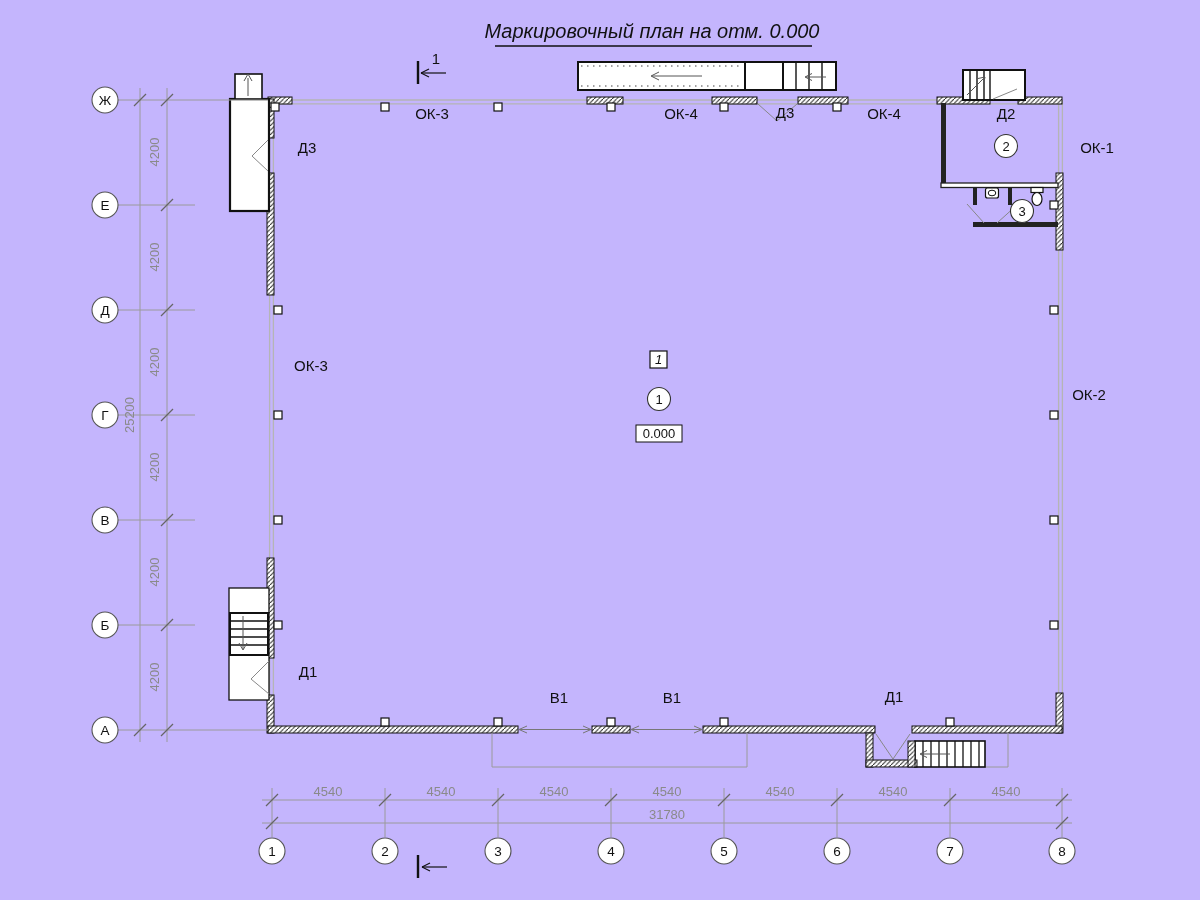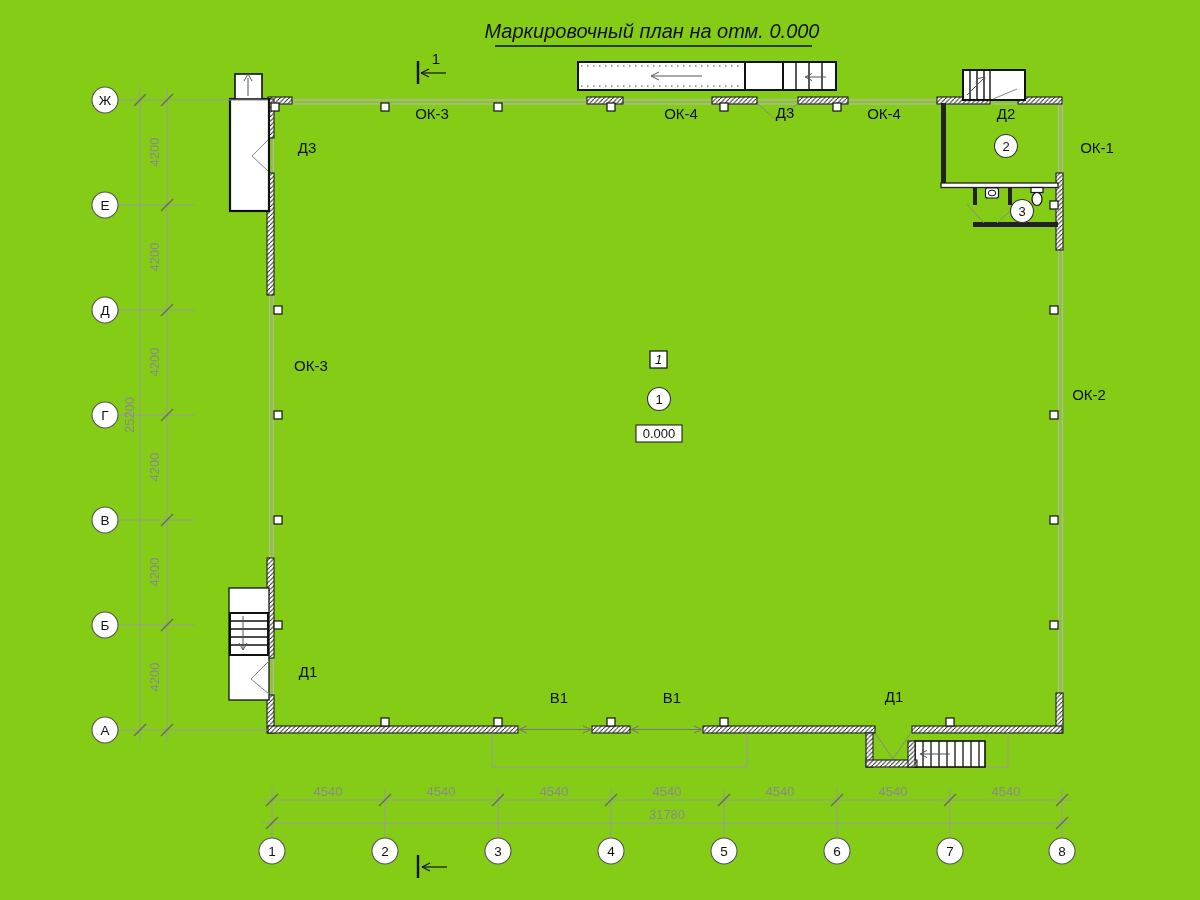--- a/index.html
+++ b/index.html
@@ -1,16 +1,16 @@
 <!DOCTYPE html>
 <html><head>
 <meta charset="utf-8">
 <style>
   html,body { margin:0; padding:0; background:#ffffff; }
-  .stage { width:1200px; height:900px; position:relative; background:#84cc16; overflow:hidden; }
+  .stage { width:1200px; height:900px; position:relative; background:#c4b5fd; overflow:hidden; }
   svg text { font-family:"Liberation Sans","DejaVu Sans",sans-serif; }
   .lbl   { font-size:15px; fill:#111; }
   .axis  { font-size:13.5px; fill:#111; }
   .dim   { font-size:13px; fill:#8a8a8a; }
   .ttl   { font-size:20px; font-style:italic; fill:#111; }
   .num   { font-size:13px; fill:#111; }
   .numi  { font-size:13px; font-style:italic; fill:#111; }
   .gline { stroke:#9a9a9a; stroke-width:1; }
   .wallg { stroke:#b5b5b5; stroke-width:1.3; }
   .tick  { stroke:#666; stroke-width:1.3; }

